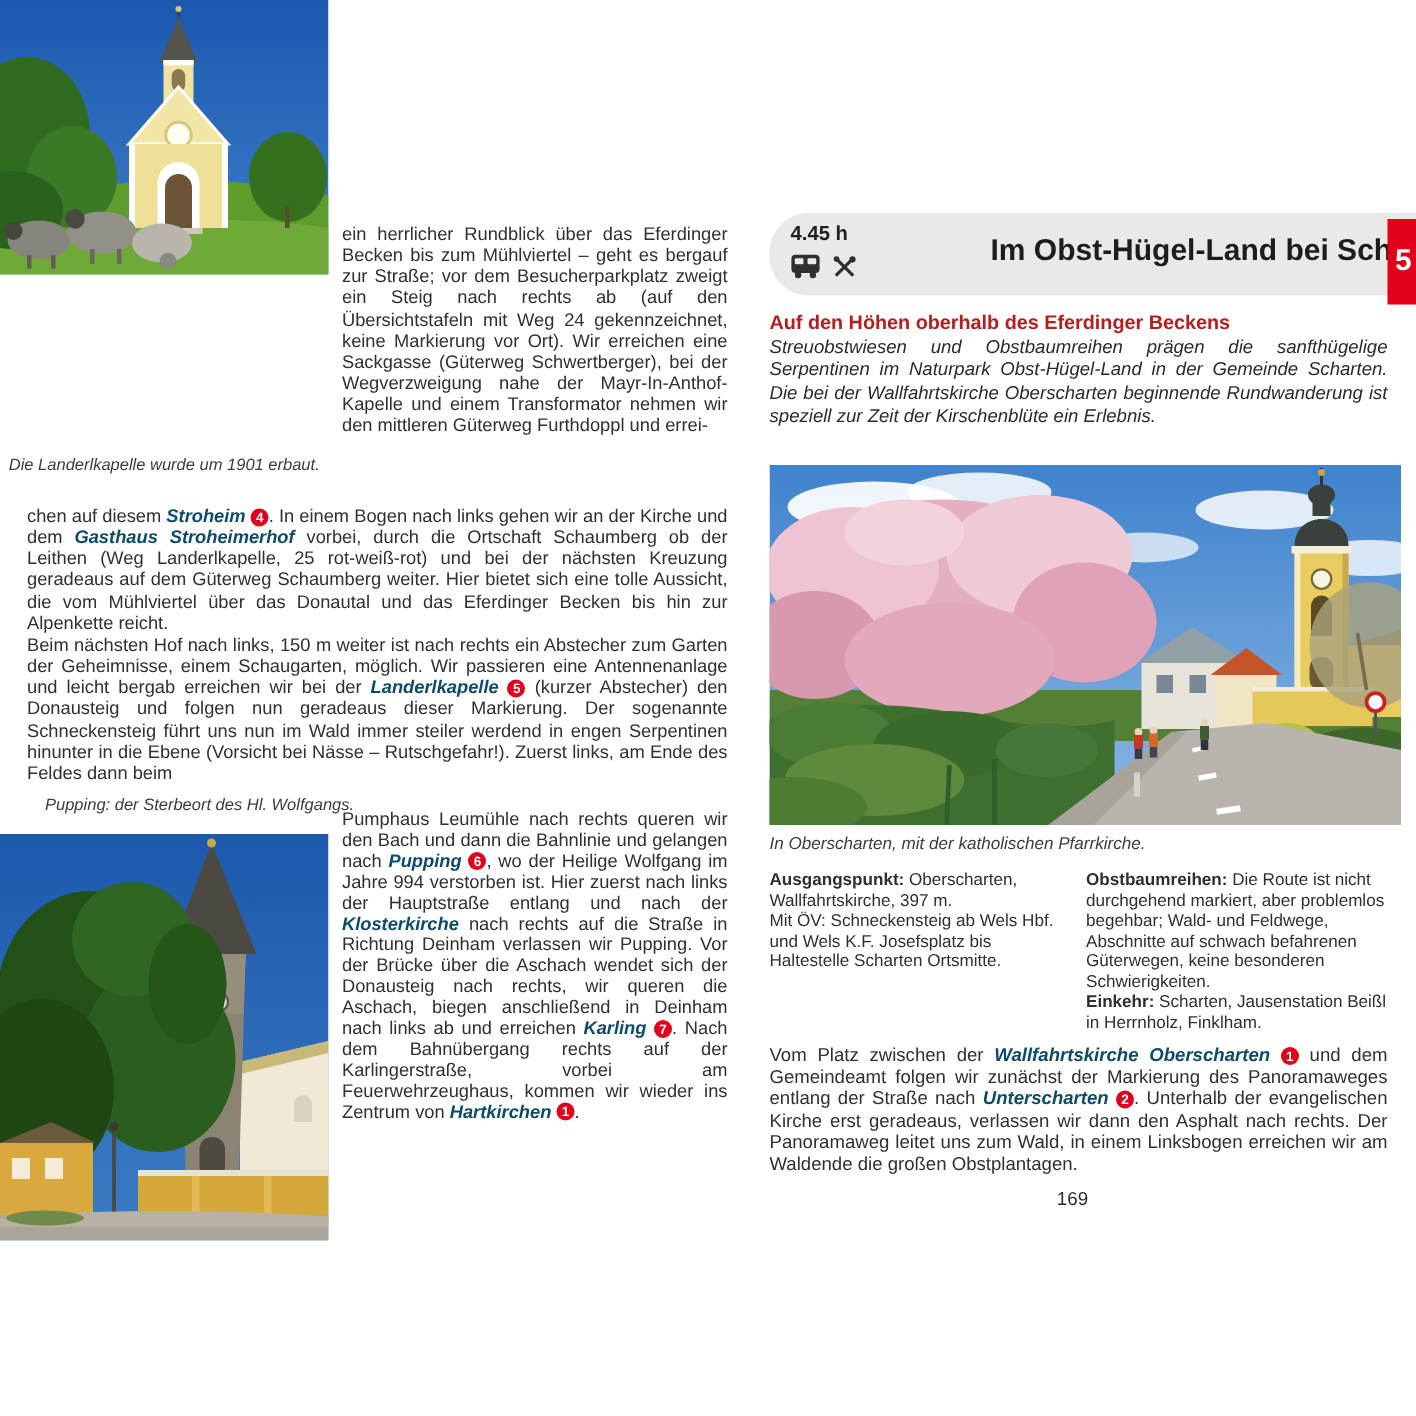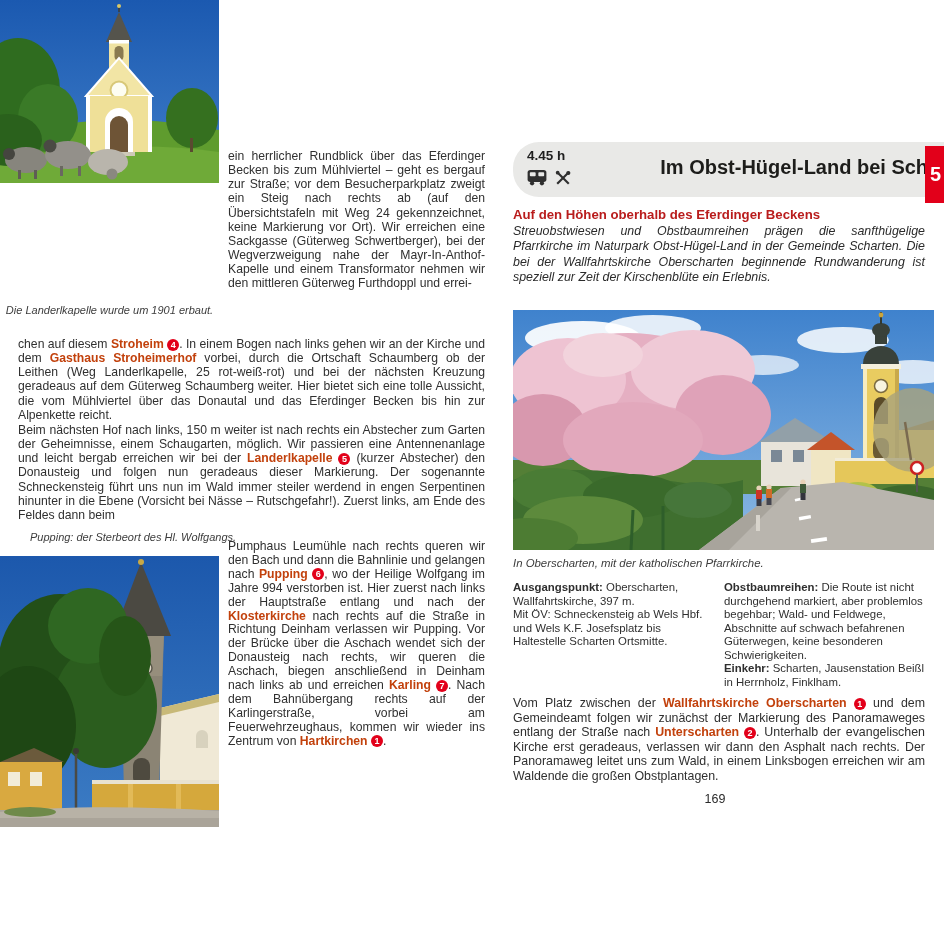--- a/index.html
+++ b/index.html
@@ -9,21 +9,21 @@
   }
   html,body{margin:0;padding:0;background:#ffffff;}
   .canvas{
     position:relative;width:944px;height:944px;background:#ffffff;
     font-family:"Liberation Sans", sans-serif;color:var(--ink);overflow:hidden;
   }
   .abs{position:absolute;}
   .body-text{
     font-size:12.2px;line-height:14.15px;text-align:justify;color:#303030;
   }
-  .body-text b{font-weight:700;color:#c2410c;}
+  .body-text b{font-weight:700;color:#0c4a6e;font-style:italic;}
   .caption{font-style:italic;font-size:11px;color:#3c3c3c;}
   .marker{
     display:inline-block;min-width:12px;height:12px;border-radius:7px;
     background:var(--red);color:#fff;font-weight:700;font-size:9px;
     line-height:12.5px;text-align:center;vertical-align:0.5px;font-style:normal;
   }
   figure{margin:0;}
   .photo{display:block;}
   
   .stats{font-size:11.5px;color:#2a2a2a;letter-spacing:0.1px;}
@@ -191,21 +191,21 @@
         </svg>
       </div>
       <div class="abs route-title" style="right:8px;top:14px;margin-left:40px;">Im Obst-Hügel-Land bei Scharten</div>
     </div>
 
     <div class="abs route-tab" style="left:925px;top:146px;width:19px;height:57px;">
       <span>5</span>
     </div>
 
     <div class="abs heading" style="left:513px;top:207px;">Auf den Höhen oberhalb des Eferdinger Beckens</div>
-    <div class="abs intro" style="left:513px;top:224px;width:412px;">Streuobstwiesen und Obstbaumreihen prägen die sanfthügelige Pfarrkirche im Naturpark Obst-Hügel-Land in der Gemeinde Scharten. Die bei der Wallfahrtskirche Oberscharten beginnende Rundwanderung ist speziell zur Zeit der Kirschenblüte ein Erlebnis.</div>
+    <div class="abs intro" style="left:513px;top:224px;width:412px;">Streuobstwiesen und Obstbaumreihen prägen die sanfthügelige Serpentinen im Naturpark Obst-Hügel-Land in der Gemeinde Scharten. Die bei der Wallfahrtskirche Oberscharten beginnende Rundwanderung ist speziell zur Zeit der Kirschenblüte ein Erlebnis.</div>
 
     <figure class="abs photo" style="left:513px;top:310px;width:421px;height:240px;">
       <svg width="421" height="240" viewBox="0 0 421 240">
         <defs>
           <linearGradient id="sky3" x1="0" y1="0" x2="0" y2="1">
             <stop offset="0" stop-color="#3f82cd"></stop>
               <stop offset="1" stop-color="#8cb9e4"></stop>
           </linearGradient>
         </defs>
         <rect x="0" y="0" width="421" height="240" fill="url(#sky3)"></rect>

